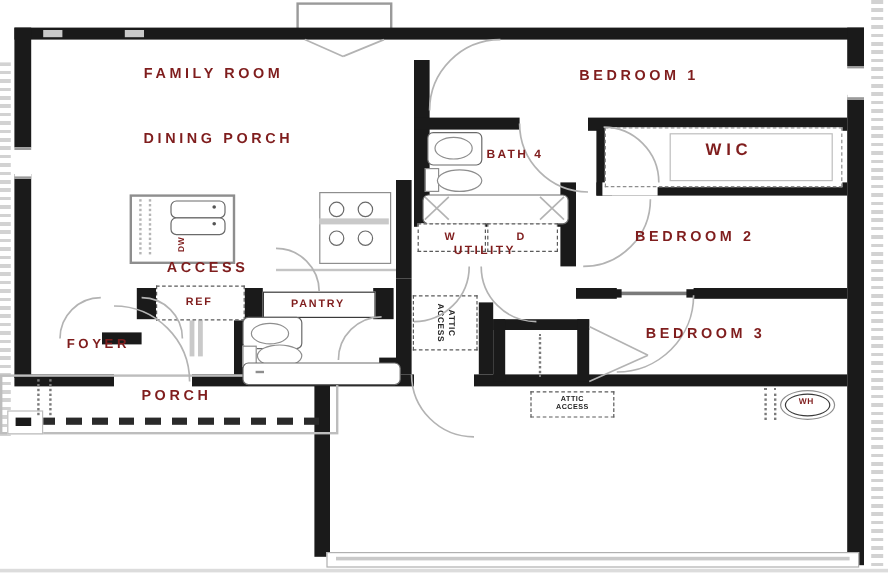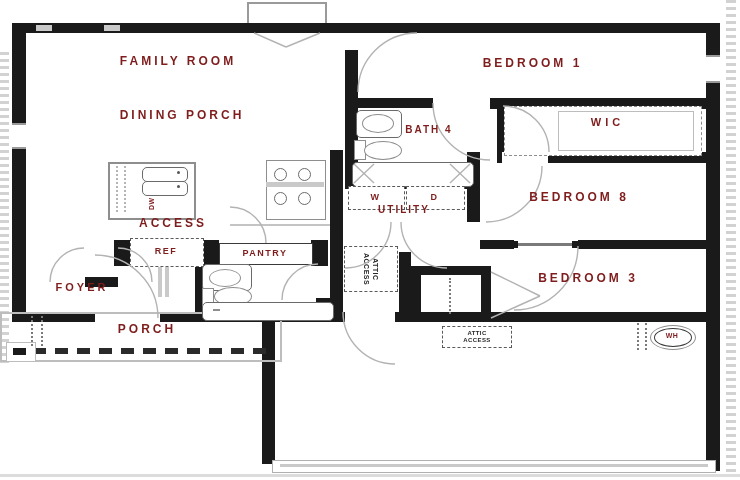--- a/index.html
+++ b/index.html
@@ -177,20 +177,20 @@
       <line x1="450" y1="164" x2="470" y2="183"></line>
       <line x1="470" y1="164" x2="450" y2="183"></line>
     </g>
   </svg>
 
   <div class="lbl" style="left:88px;top:54px;width:180px;">FAMILY ROOM</div>
   <div class="lbl" style="left:92px;top:108px;width:180px;">DINING PORCH</div>
   <div class="lbl" style="left:118px;top:216px;width:110px;">ACCESS</div>
   <div class="lbl" style="left:450px;top:56px;width:165px;">BEDROOM 1</div>
   <div class="lbl lbl-md" style="left:388px;top:124px;width:82px;">BATH 4</div>
-  <div class="lbl" style="left:565px;top:116px;width:85px;letter-spacing:4px;font-size:11px;">WIC</div>
-  <div class="lbl" style="left:498px;top:190px;width:162px;">BEDROOM 8</div>
+  <div class="lbl" style="left:565px;top:116px;width:85px;letter-spacing:4px;font-size:14px;">WIC</div>
+  <div class="lbl" style="left:498px;top:190px;width:162px;">BEDROOM 2</div>
   <div class="lbl" style="left:512px;top:271px;width:152px;">BEDROOM 3</div>
   <div class="lbl lbl-md" style="left:348px;top:204px;width:112px;">UTILITY</div>
   <div class="lbl" style="left:36px;top:281px;width:92px;font-size:11px;">FOYER</div>
   <div class="lbl" style="left:96px;top:322px;width:102px;">PORCH</div>
 
 </div>
 
 </body></html>

